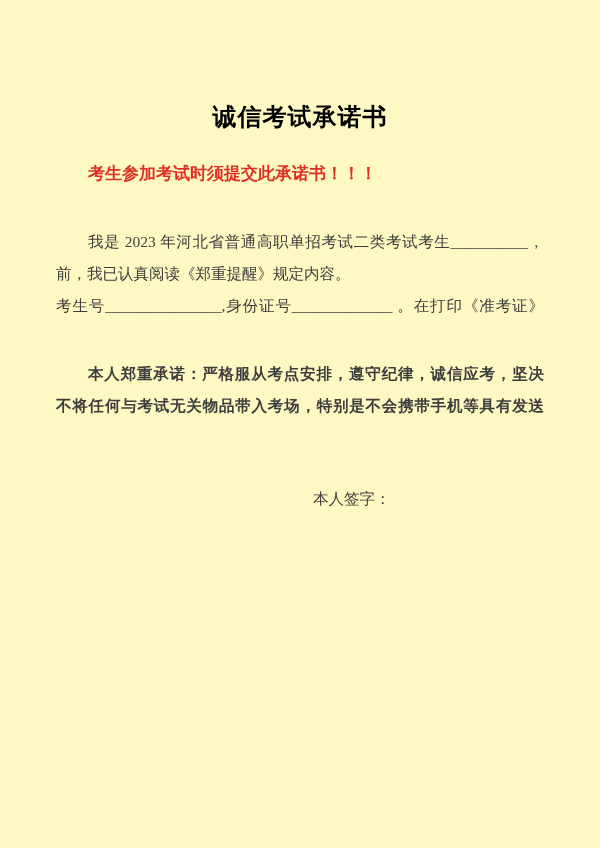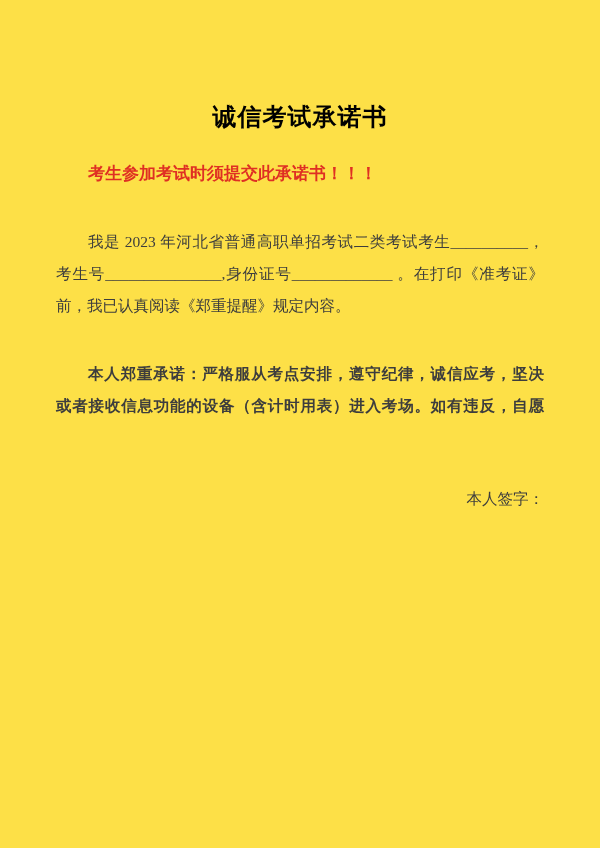--- a/index.html
+++ b/index.html
@@ -5,21 +5,21 @@
   html, body {
     margin: 0;
     padding: 0;
     background: #ffffff;
   }
   .page {
     position: relative;
     width: 600px;
     height: 848px;
     margin: 0 auto;
-    background: #fde047;
+    background: #fef9c3;
     overflow: hidden;
   }
   .content {
     padding: 0 56px;
   }
   .doc-title {
     margin: 100px 0 0 0;
     text-align: center;
     font-family: "Liberation Sans", "DejaVu Sans", sans-serif;
     font-weight: bold;
@@ -54,48 +54,47 @@
   }
   .line.indent {
     text-indent: 32px;
     margin-top: 36px;
   }
   .sig-block {
     font-family: "Liberation Serif", "DejaVu Serif", serif;
     font-size: 15.5px;
     line-height: 32px;
     color: #3d3d3d;
-    text-align: right;
   }
   .sig-label {
     margin: 61px 0 0 257px;
   }
   .date-line {
     margin: 28px 0 0 257px;
   }
 </style>
 </head>
 <body>
 
 <div class="page">
   <div class="content">
 
     <h1 class="doc-title">诚信考试承诺书</h1>
 
     <p class="notice">考生参加考试时须提交此承诺书！！！</p>
 
     <div class="para para-intro">
       <div class="line just indent">我是 2023 年河北省普通高职单招考试二类考试考生__________，</div>
+      <div class="line">前，我已认真阅读《郑重提醒》规定内容。</div>
       <div class="line just">考生号_______________,身份证号_____________ 。在打印《准考证》</div>
-      <div class="line">前，我已认真阅读《郑重提醒》规定内容。</div>
     </div>
 
     <div class="para para-commitment">
       <div class="line just indent">本人郑重承诺：严格服从考点安排，遵守纪律，诚信应考，坚决</div>
-      <div class="line just">或者接收信息功能的设备（含计时用表）进入考场。如有违反，自愿</div>
+      <div class="line just">不将任何与考试无关物品带入考场，特别是不会携带手机等具有发送</div>
     </div>
 
     <div class="sig-block">
       <div class="sig-label">本人签字：</div>
     </div>
 
   </div>
 </div>
 
 </body></html>

